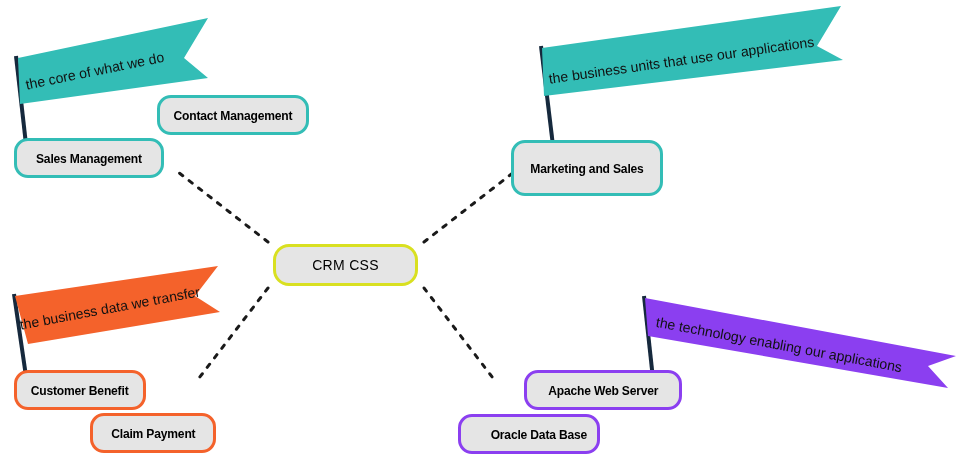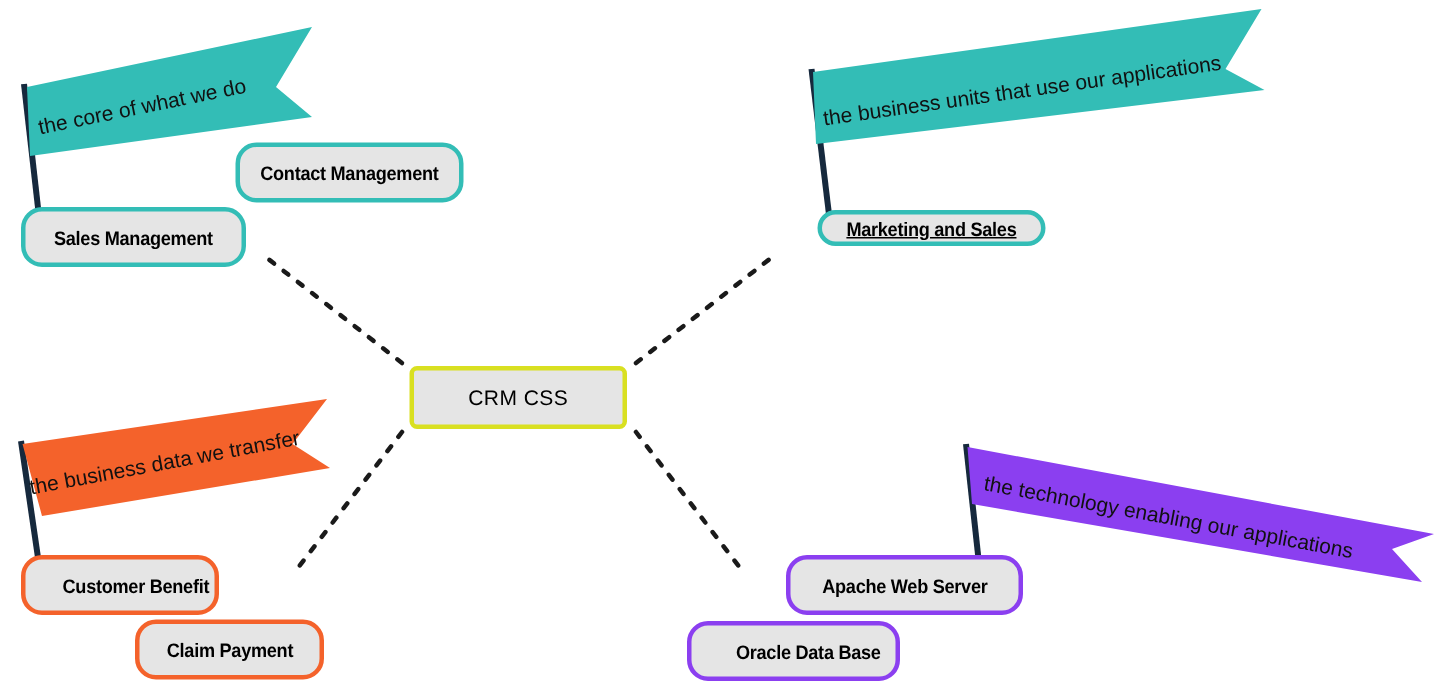--- a/index.html
+++ b/index.html
@@ -40,21 +40,21 @@
   .node-label {
     font-family: "Liberation Sans", sans-serif;
     font-weight: bold;
     font-size: 13px;
     color: #000000;
     white-space: nowrap;
     letter-spacing: -0.2px;
     transform: scaleX(0.93);
   }
   .node.center {
-    border-radius: 5px;
+    border-radius: 16px;
   }
   .node.center .node-label {
     font-weight: normal;
     font-size: 14px;
     letter-spacing: 0.3px;
     transform: none;
   }
   .flag {
     position: absolute;
     z-index: 4;
@@ -116,24 +116,24 @@
     </svg>
   </div>
 
   <div id="node-layer">
       <div class="node" style="left: 14px; top: 138px; width: 150px; height: 40px; border-color: rgb(51, 189, 182);">
         <span class="node-label">Sales Management</span>
       </div>
       <div class="node" style="left: 157px; top: 95px; width: 152px; height: 40px; border-color: rgb(51, 189, 182);">
         <span class="node-label">Contact Management</span>
       </div>
-      <div class="node" style="left: 545px; top: 140px; width: 152px; height: 24px; border-color: rgb(51, 189, 182); text-decoration: underline;">
+      <div class="node" style="left: 511px; top: 140px; width: 152px; height: 56px; border-color: rgb(51, 189, 182);">
         <span class="node-label">Marketing and Sales</span>
       </div>
-      <div class="node" style="left: 14px; top: 370px; width: 132px; height: 40px; border-color: rgb(244, 98, 43); justify-content: flex-end;">
+      <div class="node" style="left: 14px; top: 370px; width: 132px; height: 40px; border-color: rgb(244, 98, 43);">
         <span class="node-label">Customer Benefit</span>
       </div>
       <div class="node" style="left: 90px; top: 413px; width: 126px; height: 40px; border-color: rgb(244, 98, 43);">
         <span class="node-label">Claim Payment</span>
       </div>
       <div class="node" style="left: 524px; top: 370px; width: 158px; height: 40px; border-color: rgb(139, 63, 240);">
         <span class="node-label">Apache Web Server</span>
       </div>
       <div class="node" style="left: 458px; top: 414px; width: 142px; height: 40px; border-color: rgb(139, 63, 240); padding-left: 20px;">
         <span class="node-label">Oracle Data Base</span>

